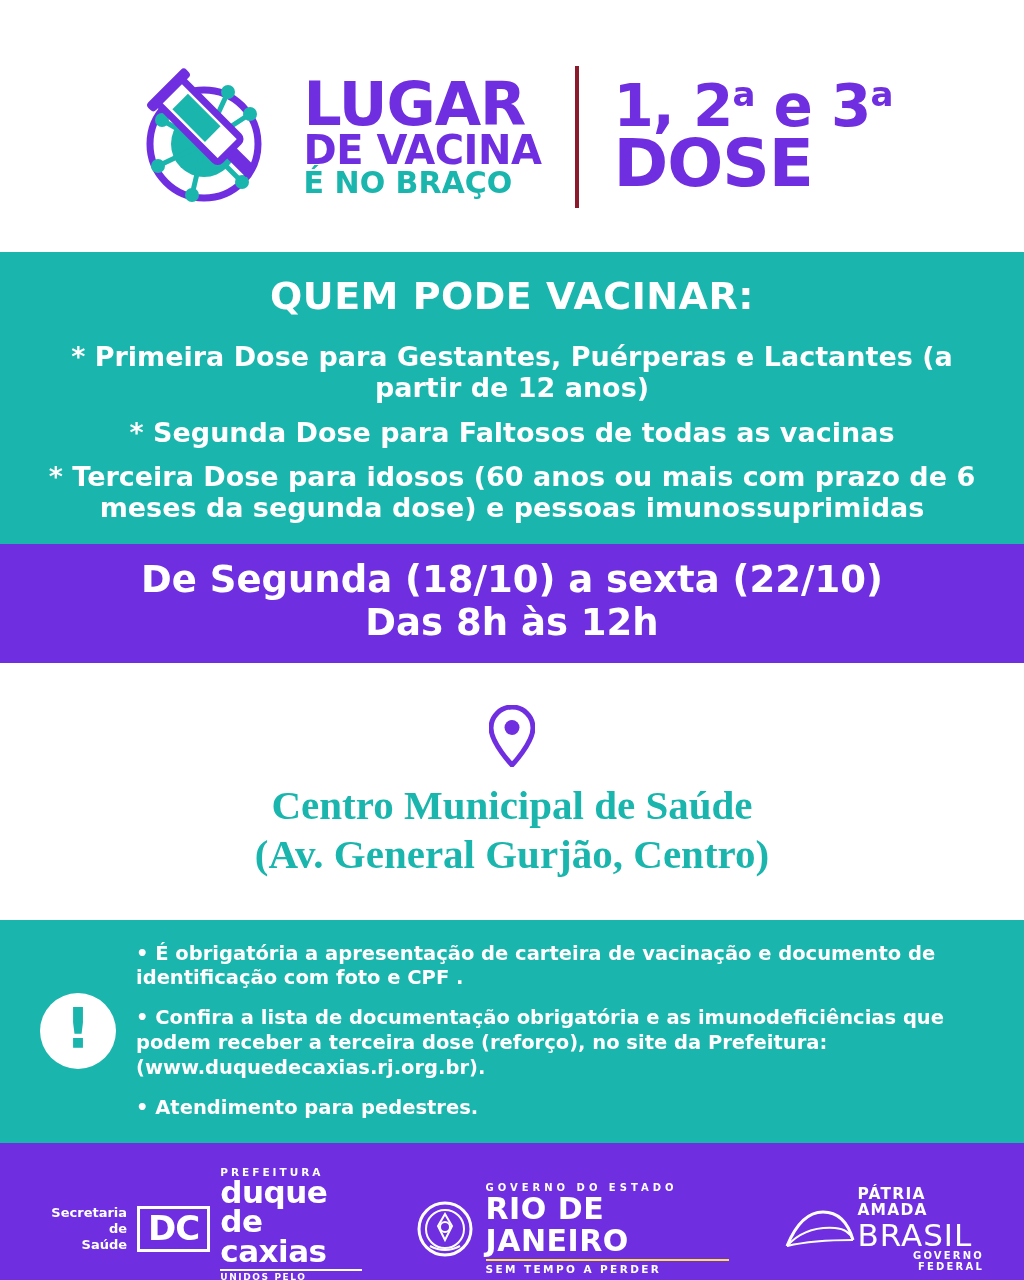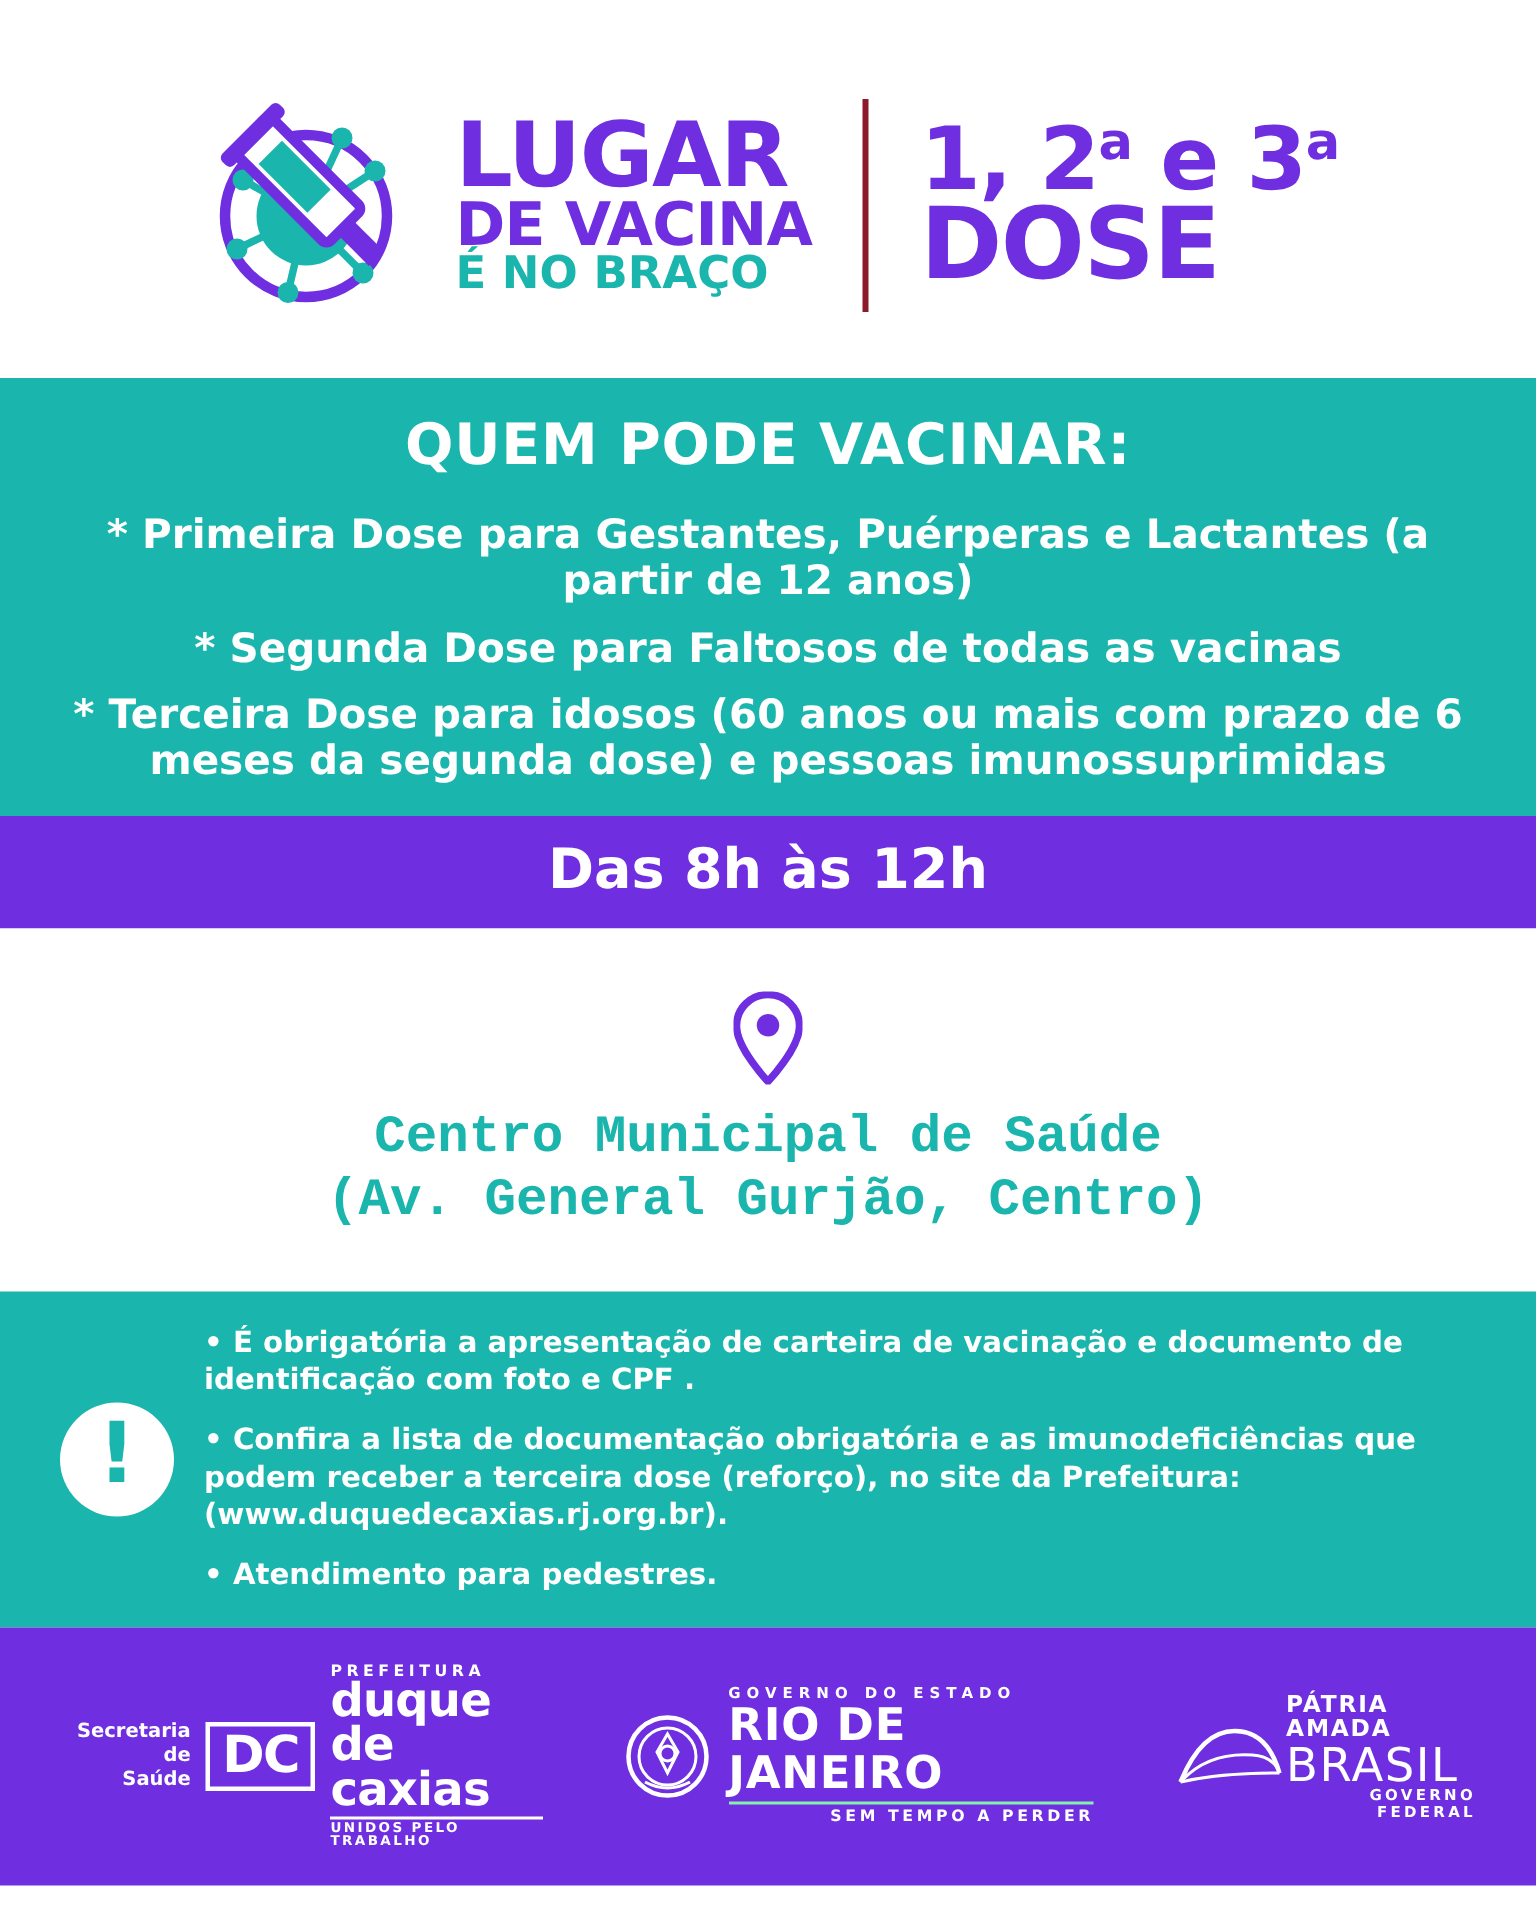--- a/index.html
+++ b/index.html
@@ -136,23 +136,23 @@
     text-align: center;
     padding: 42px 10px 40px;
   }
   .pin {
     margin: 0 auto 14px;
     width: 46px;
     height: 62px;
   }
   .loc-l1, .loc-l2 {
     color: #1ab5ad;
-    font-size: 35px;
-    font-weight: bold;
-    font-family: Liberation Mono, monospace;
+    font-size: 41px;
+    font-weight: bold;
+    font-family: Liberation Serif, serif;
     line-height: 1.2;
   }
 
   
   .notes {
     background: #1ab5ad;
     color: #ffffff;
     display: flex;
     align-items: center;
     gap: 20px;
@@ -258,24 +258,24 @@
   .rio-l2 {
     font-size: 30px;
     font-weight: bold;
     letter-spacing: 0.5px;
     font-family: "DejaVu Sans", sans-serif;
   }
   .rio-l3 {
     font-size: 10.5px;
     letter-spacing: 2.4px;
     font-weight: bold;
-    border-top: 2px solid #86efac;
+    border-top: 2px solid #fde047;
     margin-top: 3px;
     padding-top: 3px;
-    text-align: right;
+    text-align: left;
     font-family: "DejaVu Sans", sans-serif;
   }
 
   
   .bra { gap: 0; }
   .bra-mark { width: 74px; height: 46px; flex: none; }
   .bra-txt { line-height: 1.05; }
   .bra-l1 {
     font-size: 15.5px;
     letter-spacing: 1.2px;
@@ -349,20 +349,21 @@
   </div>
 
   <div class="who">
     <div class="who-title">QUEM PODE VACINAR:</div>
     <div class="who-item">* Primeira Dose para Gestantes, Puérperas e Lactantes (a partir de 12 anos)</div>
     <div class="who-item">* Segunda Dose para Faltosos de todas as vacinas</div>
     <div class="who-item">*  Terceira Dose para idosos (60 anos ou mais com prazo de 6 meses da segunda dose) e pessoas imunossuprimidas</div>
   </div>
 
   <div class="dates">
+    <div class="dates-l1">De Segunda (18/10) a sexta (22/10)</div>
     <div class="dates-l2">Das 8h às 12h</div>
   </div>
 
   <div class="location">
     <div class="pin">
       <svg width="46" height="62" viewBox="0 0 46 62" xmlns="http://www.w3.org/2000/svg">
         <path d="M23 2 C11.4 2 2 11.4 2 23 C2 38 23 60 23 60 C23 60 44 38 44 23 C44 11.4 34.6 2 23 2 Z" fill="none" stroke="#6f2fe0" stroke-width="5"></path>
         <circle cx="23" cy="22.5" r="7.5" fill="#6f2fe0"></circle>
       </svg>
     </div>

